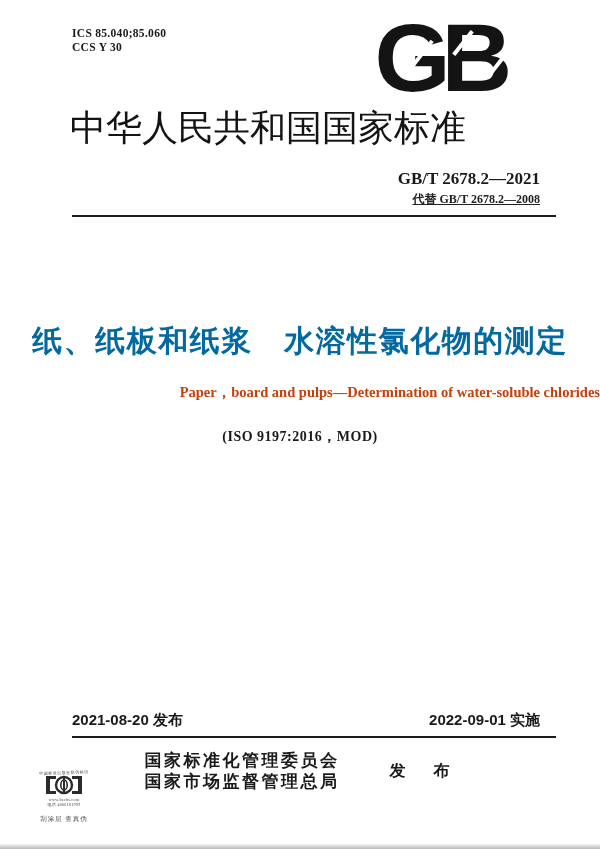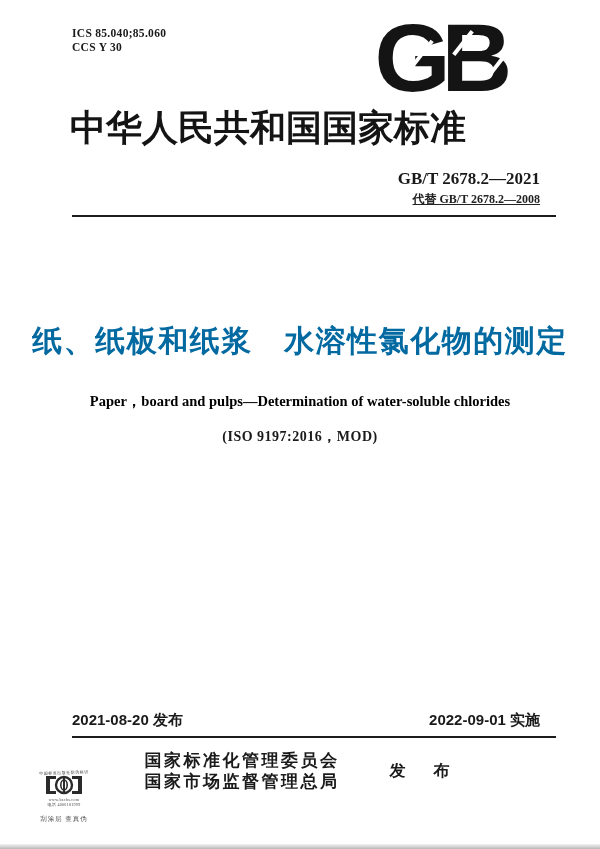--- a/index.html
+++ b/index.html
@@ -21,21 +21,21 @@
     transform:scaleX(1.02);transform-origin:right top;
   }
   .gb-slash{position:absolute;background:#ffffff;pointer-events:none;}
   .gb-slash.s1{width:4px;height:46px;left:38px;top:22px;transform:rotate(38deg);}
   .gb-slash.s2{width:4px;height:30px;left:83px;top:14px;transform:rotate(38deg);}
   .gb-slash.s3{width:4px;height:46px;left:122px;top:22px;transform:rotate(38deg);}
   .gb-slash.s4{width:4px;height:26px;left:152px;top:50px;transform:rotate(38deg);}
   
   .heading{
     position:absolute;left:70px;top:106px;width:472px;
-    font-family:"Liberation Serif", serif;font-weight:bold;
+    font-family:"Liberation Serif", serif;font-weight:normal;
     font-size:36px;line-height:44px;white-space:nowrap;
     display:flex;justify-content:space-between;color:#141414;text-align:center;
   }
   
   .std-no{
     position:absolute;right:60px;top:169px;text-align:right;
     font-family:"Liberation Serif", serif;font-weight:bold;font-size:17px;line-height:20px;
   }
   .std-replaces{
     position:absolute;right:60px;top:192px;text-align:right;
@@ -44,22 +44,22 @@
   .rule{position:absolute;left:72px;right:44px;height:2px;background:#1c1c1c;}
   .rule.top-rule{top:215px;}
   .rule.bottom-rule{top:736px;}
   
   .title-cn{
     position:absolute;left:0;right:0;top:321px;text-align:center;
     font-family:"Liberation Sans", sans-serif;font-weight:bold;
     font-size:30px;letter-spacing:1.5px;color:#0369a1;white-space:pre;
   }
   .title-en{
-    position:absolute;left:0;right:0;top:383px;text-align:center;
-    font-family:"Liberation Serif", serif;font-weight:bold;font-size:14.5px;color:#000000;margin-top:9px;
+    position:absolute;left:0;right:0;top:383px;text-align:right;
+    font-family:"Liberation Serif", serif;font-weight:bold;font-size:14.5px;color:#c2410c;
   }
   .iso-ref{
     position:absolute;left:0;right:0;top:428px;text-align:center;
     font-family:"Liberation Serif", serif;font-weight:bold;font-size:14px;letter-spacing:.5px;
   }
   
   .date-row{
     position:absolute;left:72px;right:60px;top:711px;
     display:flex;justify-content:space-between;
     font-family:"Liberation Sans", sans-serif;font-weight:bold;font-size:15px;

